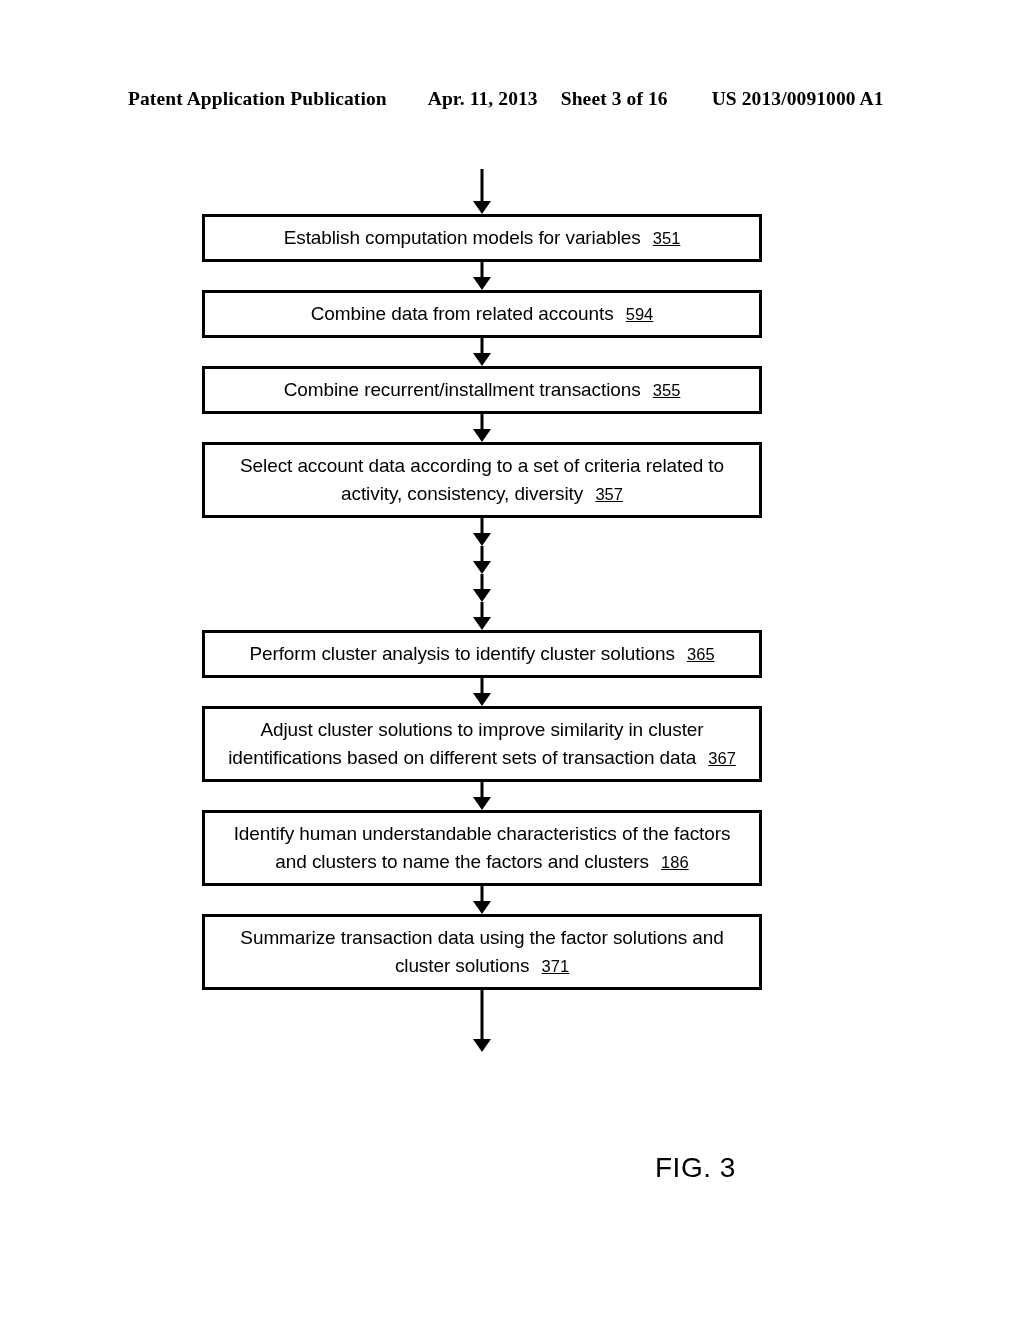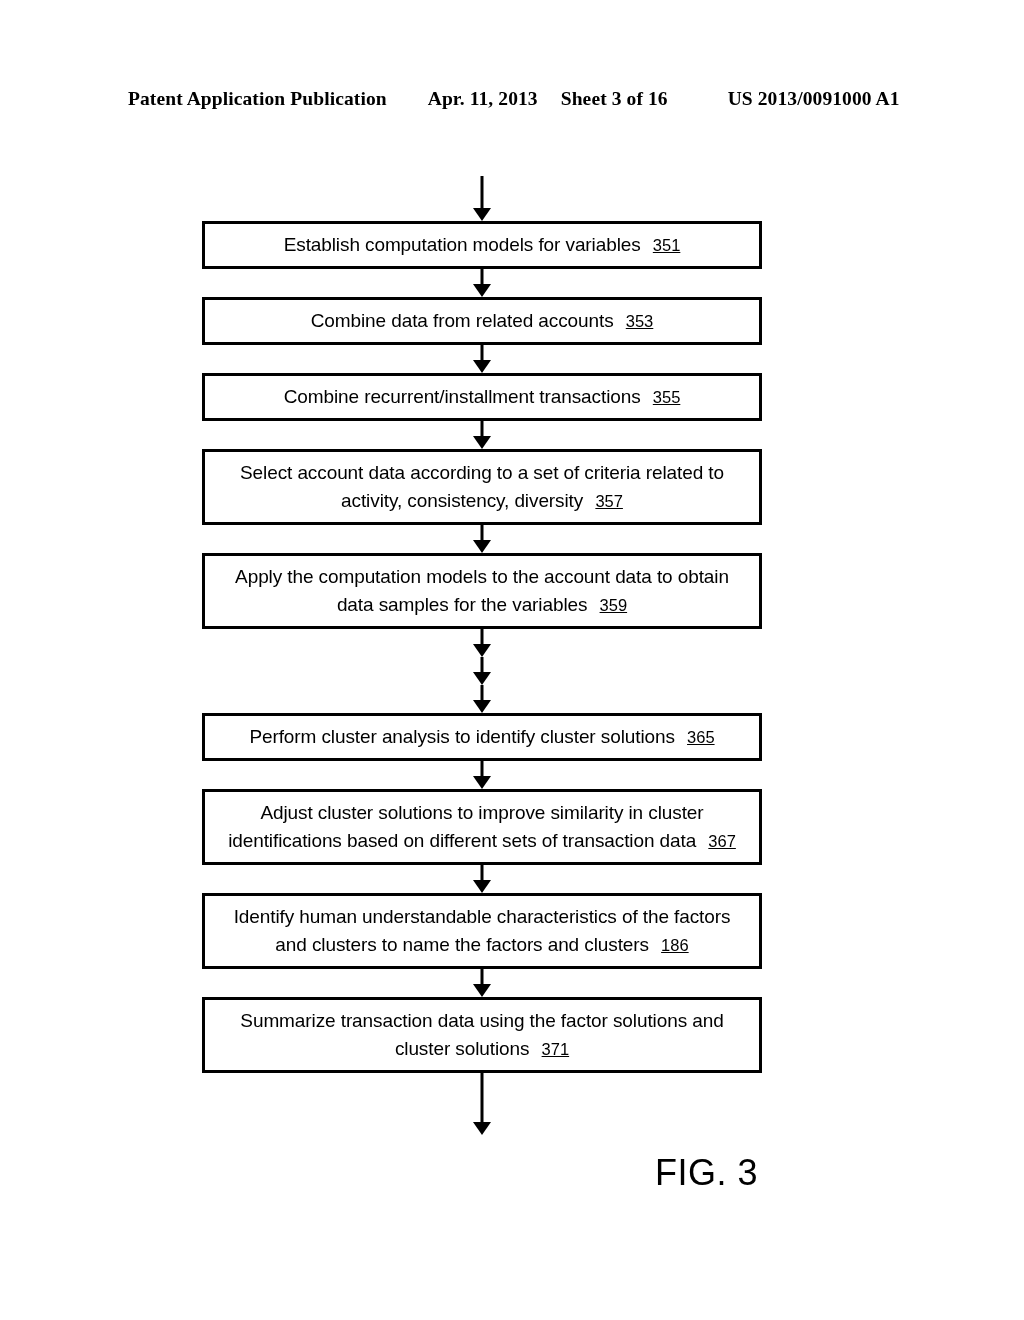--- a/index.html
+++ b/index.html
@@ -28,27 +28,27 @@
     font-size: 19.5px;
     letter-spacing: 0.1px;
     white-space: nowrap;
     display: flex;
     align-items: baseline;
     text-align: right;
   }
   .hdr-pub   { }
   .hdr-date  { margin-left: 41px; }
   .hdr-sheet { margin-left: 23px; }
-  .hdr-num   { margin-left: 60px; }
+  .hdr-num   { margin-left: 44px; }
 
   
   .flow {
     position: absolute;
     left: 202px;
-    top: 176px;
+    top: 169px;
     width: 560px;
   }
 
   .arrow {
     position: relative;
     width: 100%;
     height: 28px;
   }
   .arrow.lead  { height: 45px; }
   .arrow.tail  { height: 62px; }
@@ -95,21 +95,21 @@
     font-size: 16.5px;
     margin-left: 7px;
     letter-spacing: 0px;
   }
 
   
   .fig-label {
     position: absolute;
     left: 655px;
     top: 1152px;
-    font-size: 36px;
+    font-size: 28px;
     letter-spacing: 0.5px;
   }
 </style>
 </head>
 <body>
 
 <div class="page-header">
   <span class="hdr-pub">Patent Application Publication</span>
   <span class="hdr-date">Apr. 11, 2013</span>
   <span class="hdr-sheet">Sheet 3 of 16</span>
@@ -122,42 +122,39 @@
       <div class="head"></div>
     </div>
     <div class="node">
       <div class="node-text">Establish computation models for variables <span class="ref">351</span></div>
     </div>
     <div class="arrow">
       <div class="shaft"></div>
       <div class="head"></div>
     </div>
     <div class="node">
-      <div class="node-text">Combine data from related accounts <span class="ref">353</span></div>
+      <div class="node-text">Combine data from related accounts <span class="ref">594</span></div>
     </div>
     <div class="arrow">
       <div class="shaft"></div>
       <div class="head"></div>
     </div>
     <div class="node">
       <div class="node-text">Combine recurrent/installment transactions <span class="ref">355</span></div>
     </div>
     <div class="arrow">
       <div class="shaft"></div>
       <div class="head"></div>
     </div>
     <div class="node">
       <div class="node-text">Select account data according to a set of criteria related to activity, consistency, diversity <span class="ref">357</span></div>
     </div>
     <div class="arrow">
       <div class="shaft"></div>
       <div class="head"></div>
-    </div>
-    <div class="node">
-      <div class="node-text">Apply the computation models to the account data to obtain data samples for the variables <span class="ref">359</span></div>
     </div>
     <div class="arrow">
       <div class="shaft"></div>
       <div class="head"></div>
     </div>
     <div class="arrow">
       <div class="shaft"></div>
       <div class="head"></div>
     </div>
     <div class="arrow">

